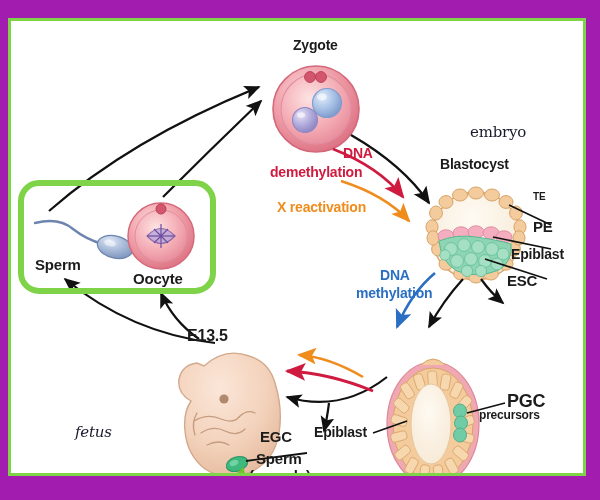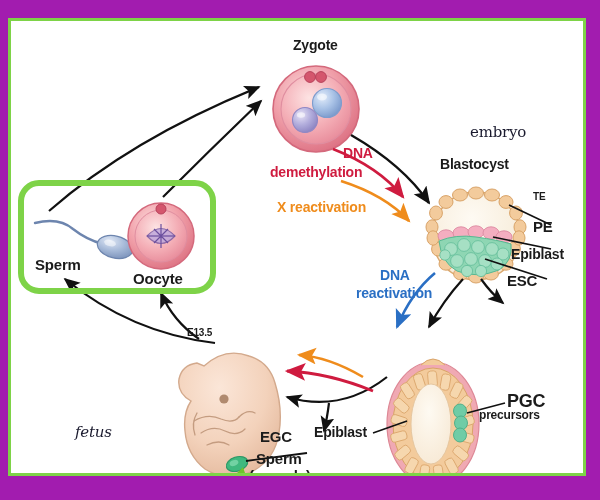--- a/index.html
+++ b/index.html
@@ -319,26 +319,26 @@
     <div class="lbl red" style="left:332px; top:125px; font-size:14px;">DNA</div>
     <div class="lbl red" style="left:259px; top:144px; font-size:14px;">demethylation</div>
 
     <div class="lbl orange" style="left:266px; top:179px; font-size:14px;">X reactivation</div>
 
     <div class="lbl" style="left:522px; top:170px; font-size:10px;">TE</div>
     <div class="lbl" style="left:522px; top:198px; font-size:15px;">PE</div>
     <div class="lbl" style="left:500px; top:226px; font-size:14px;">Epiblast</div>
 
     <div class="lbl blue" style="left:369px; top:247px; font-size:14px;">DNA</div>
-    <div class="lbl blue" style="left:345px; top:265px; font-size:14px;">reactivation</div>
+    <div class="lbl blue" style="left:345px; top:265px; font-size:14px;">methylation</div>
 
     <div class="lbl" style="left:496px; top:252px; font-size:15px;">ESC</div>
 
 
-    <div class="lbl" style="left:176px; top:306px; font-size:10px;">E13.5</div>
+    <div class="lbl" style="left:176px; top:306px; font-size:16px;">E13.5</div>
 
     <div class="lbl annot" style="left:64px; top:403px; font-size:15px;font-style:italic;">fetus</div>
 
     <div class="lbl" style="left:249px; top:408px; font-size:15px;">EGC</div>
     <div class="lbl" style="left:245px; top:430px; font-size:15px;">Sperm</div>
     <div class="lbl" style="left:238px; top:447px; font-size:15px;">(gonads)</div>
 
     <div class="lbl" style="left:303px; top:404px; font-size:14px;">Epiblast</div>
     <div class="lbl" style="left:496px; top:370px; font-size:18px;">PGC</div>
     <div class="lbl" style="left:468px; top:388px; font-size:12px;">precursors</div>

